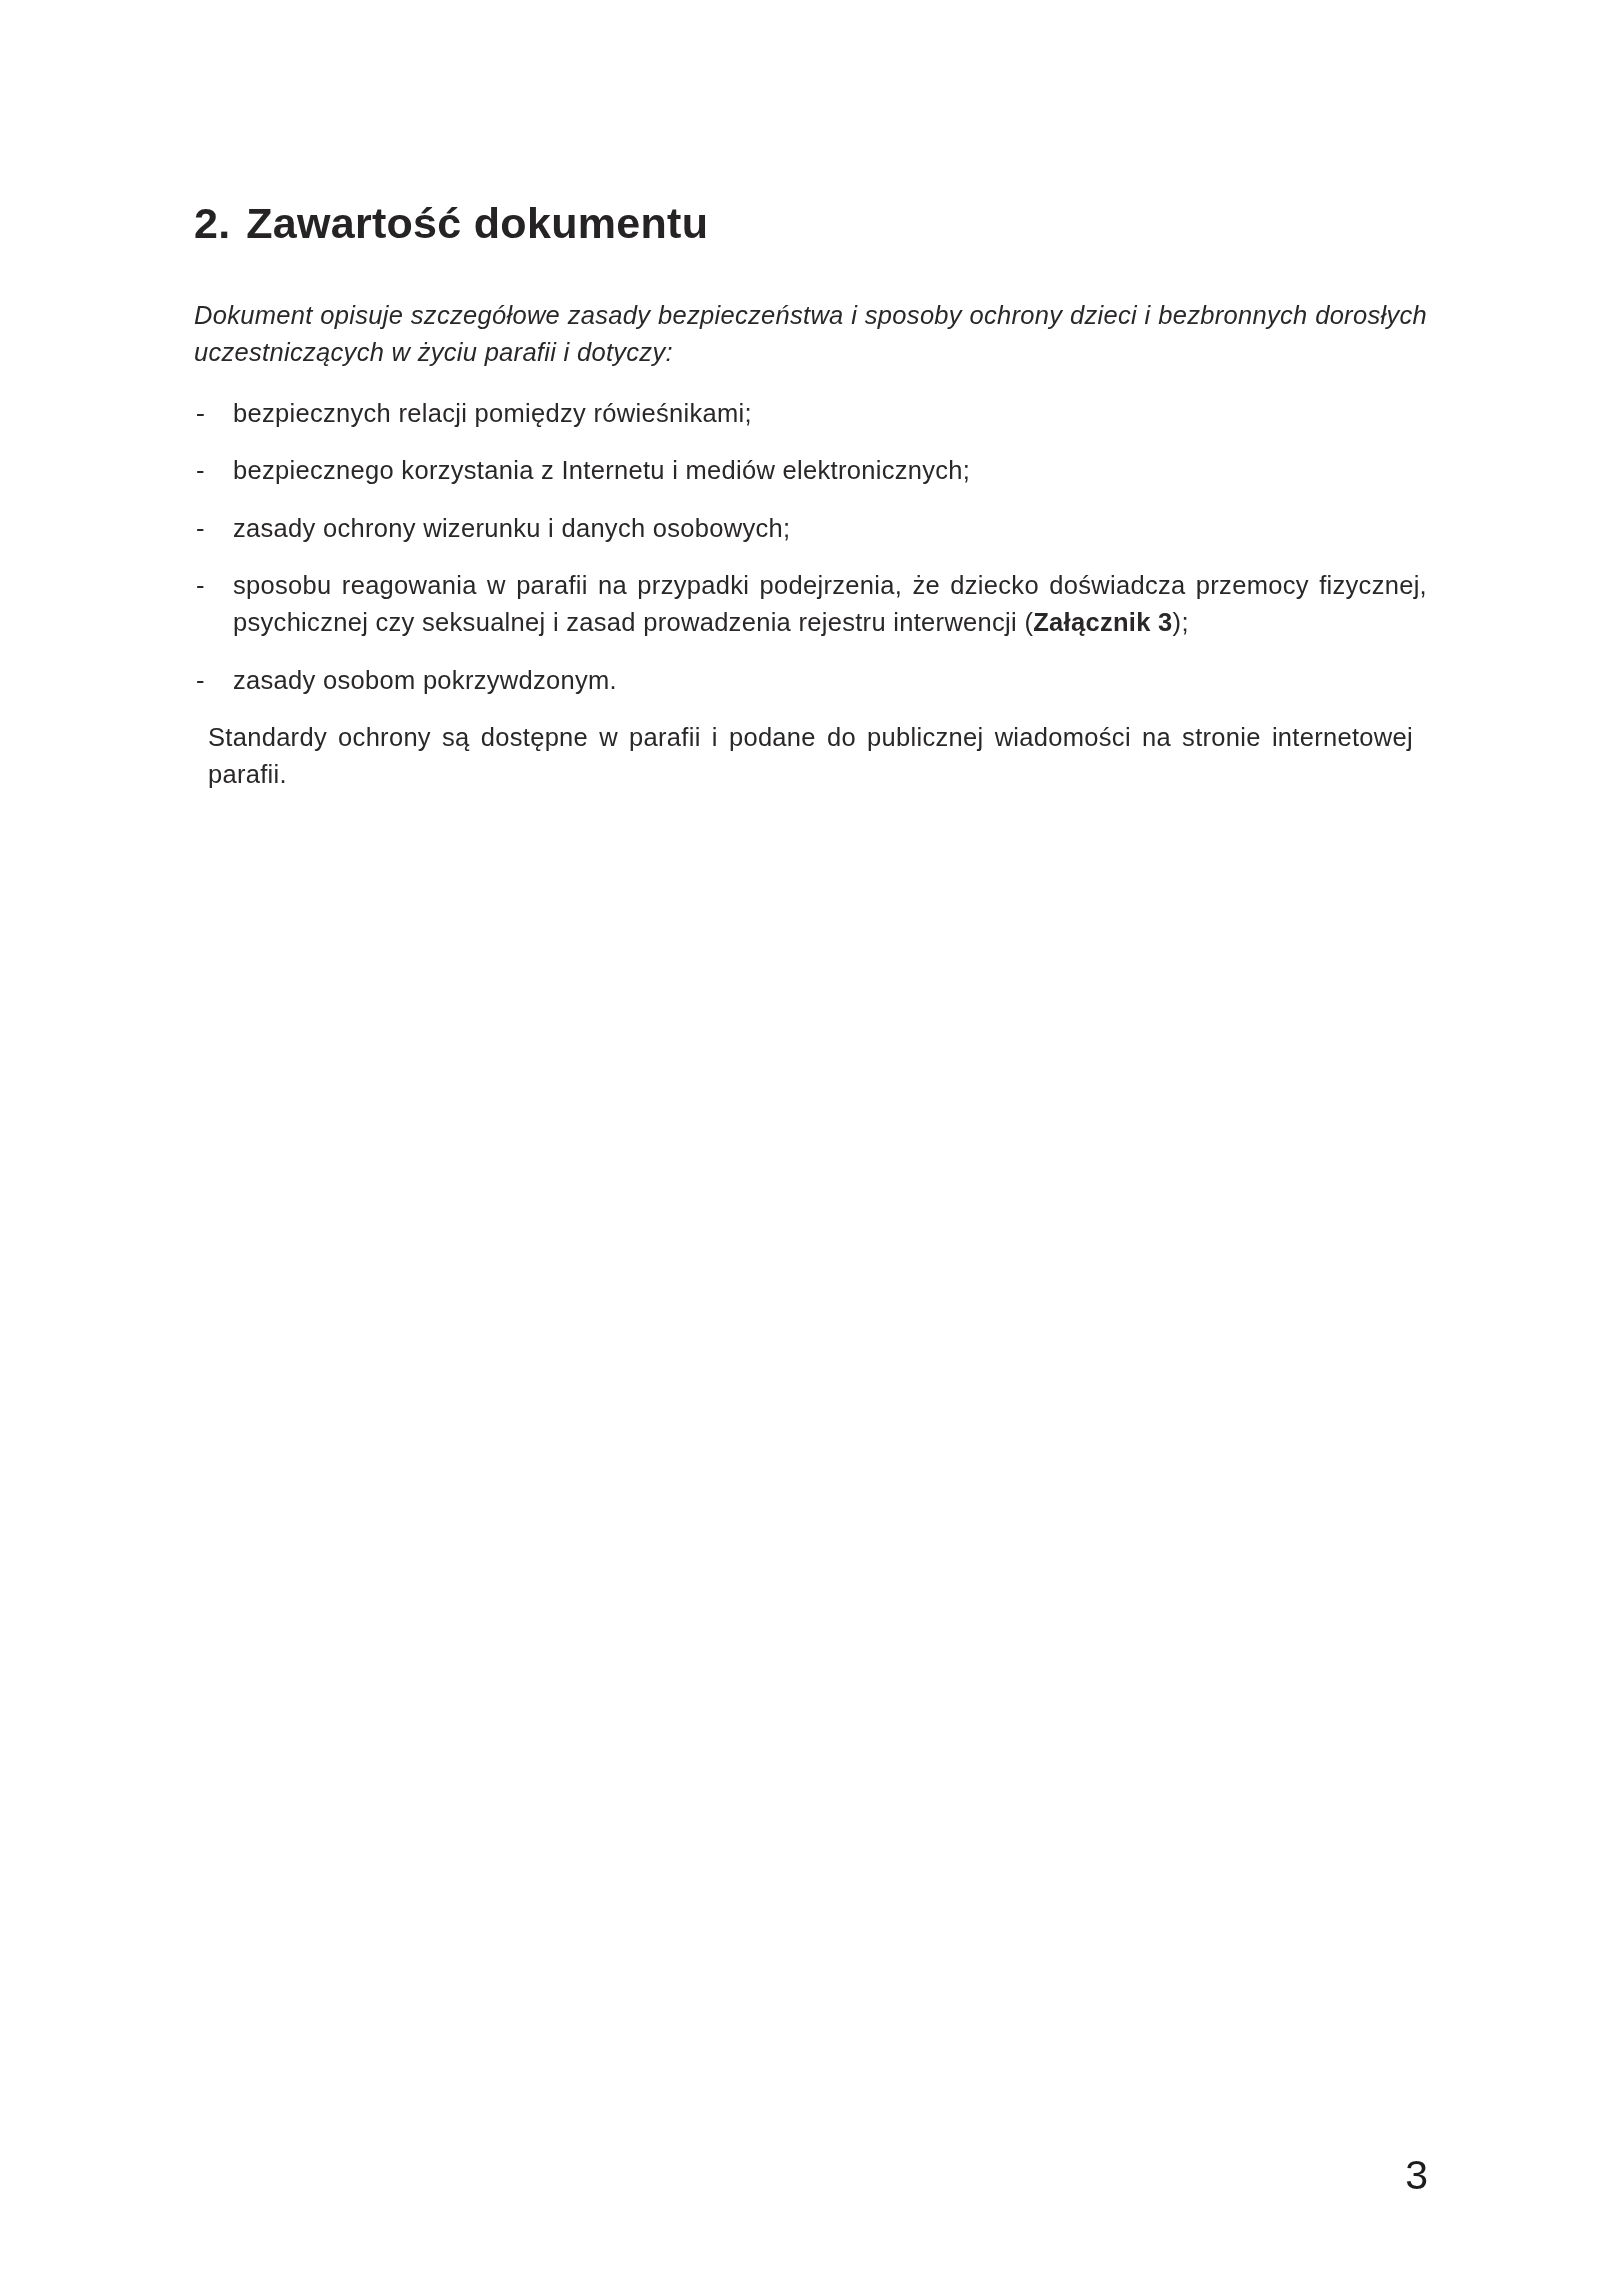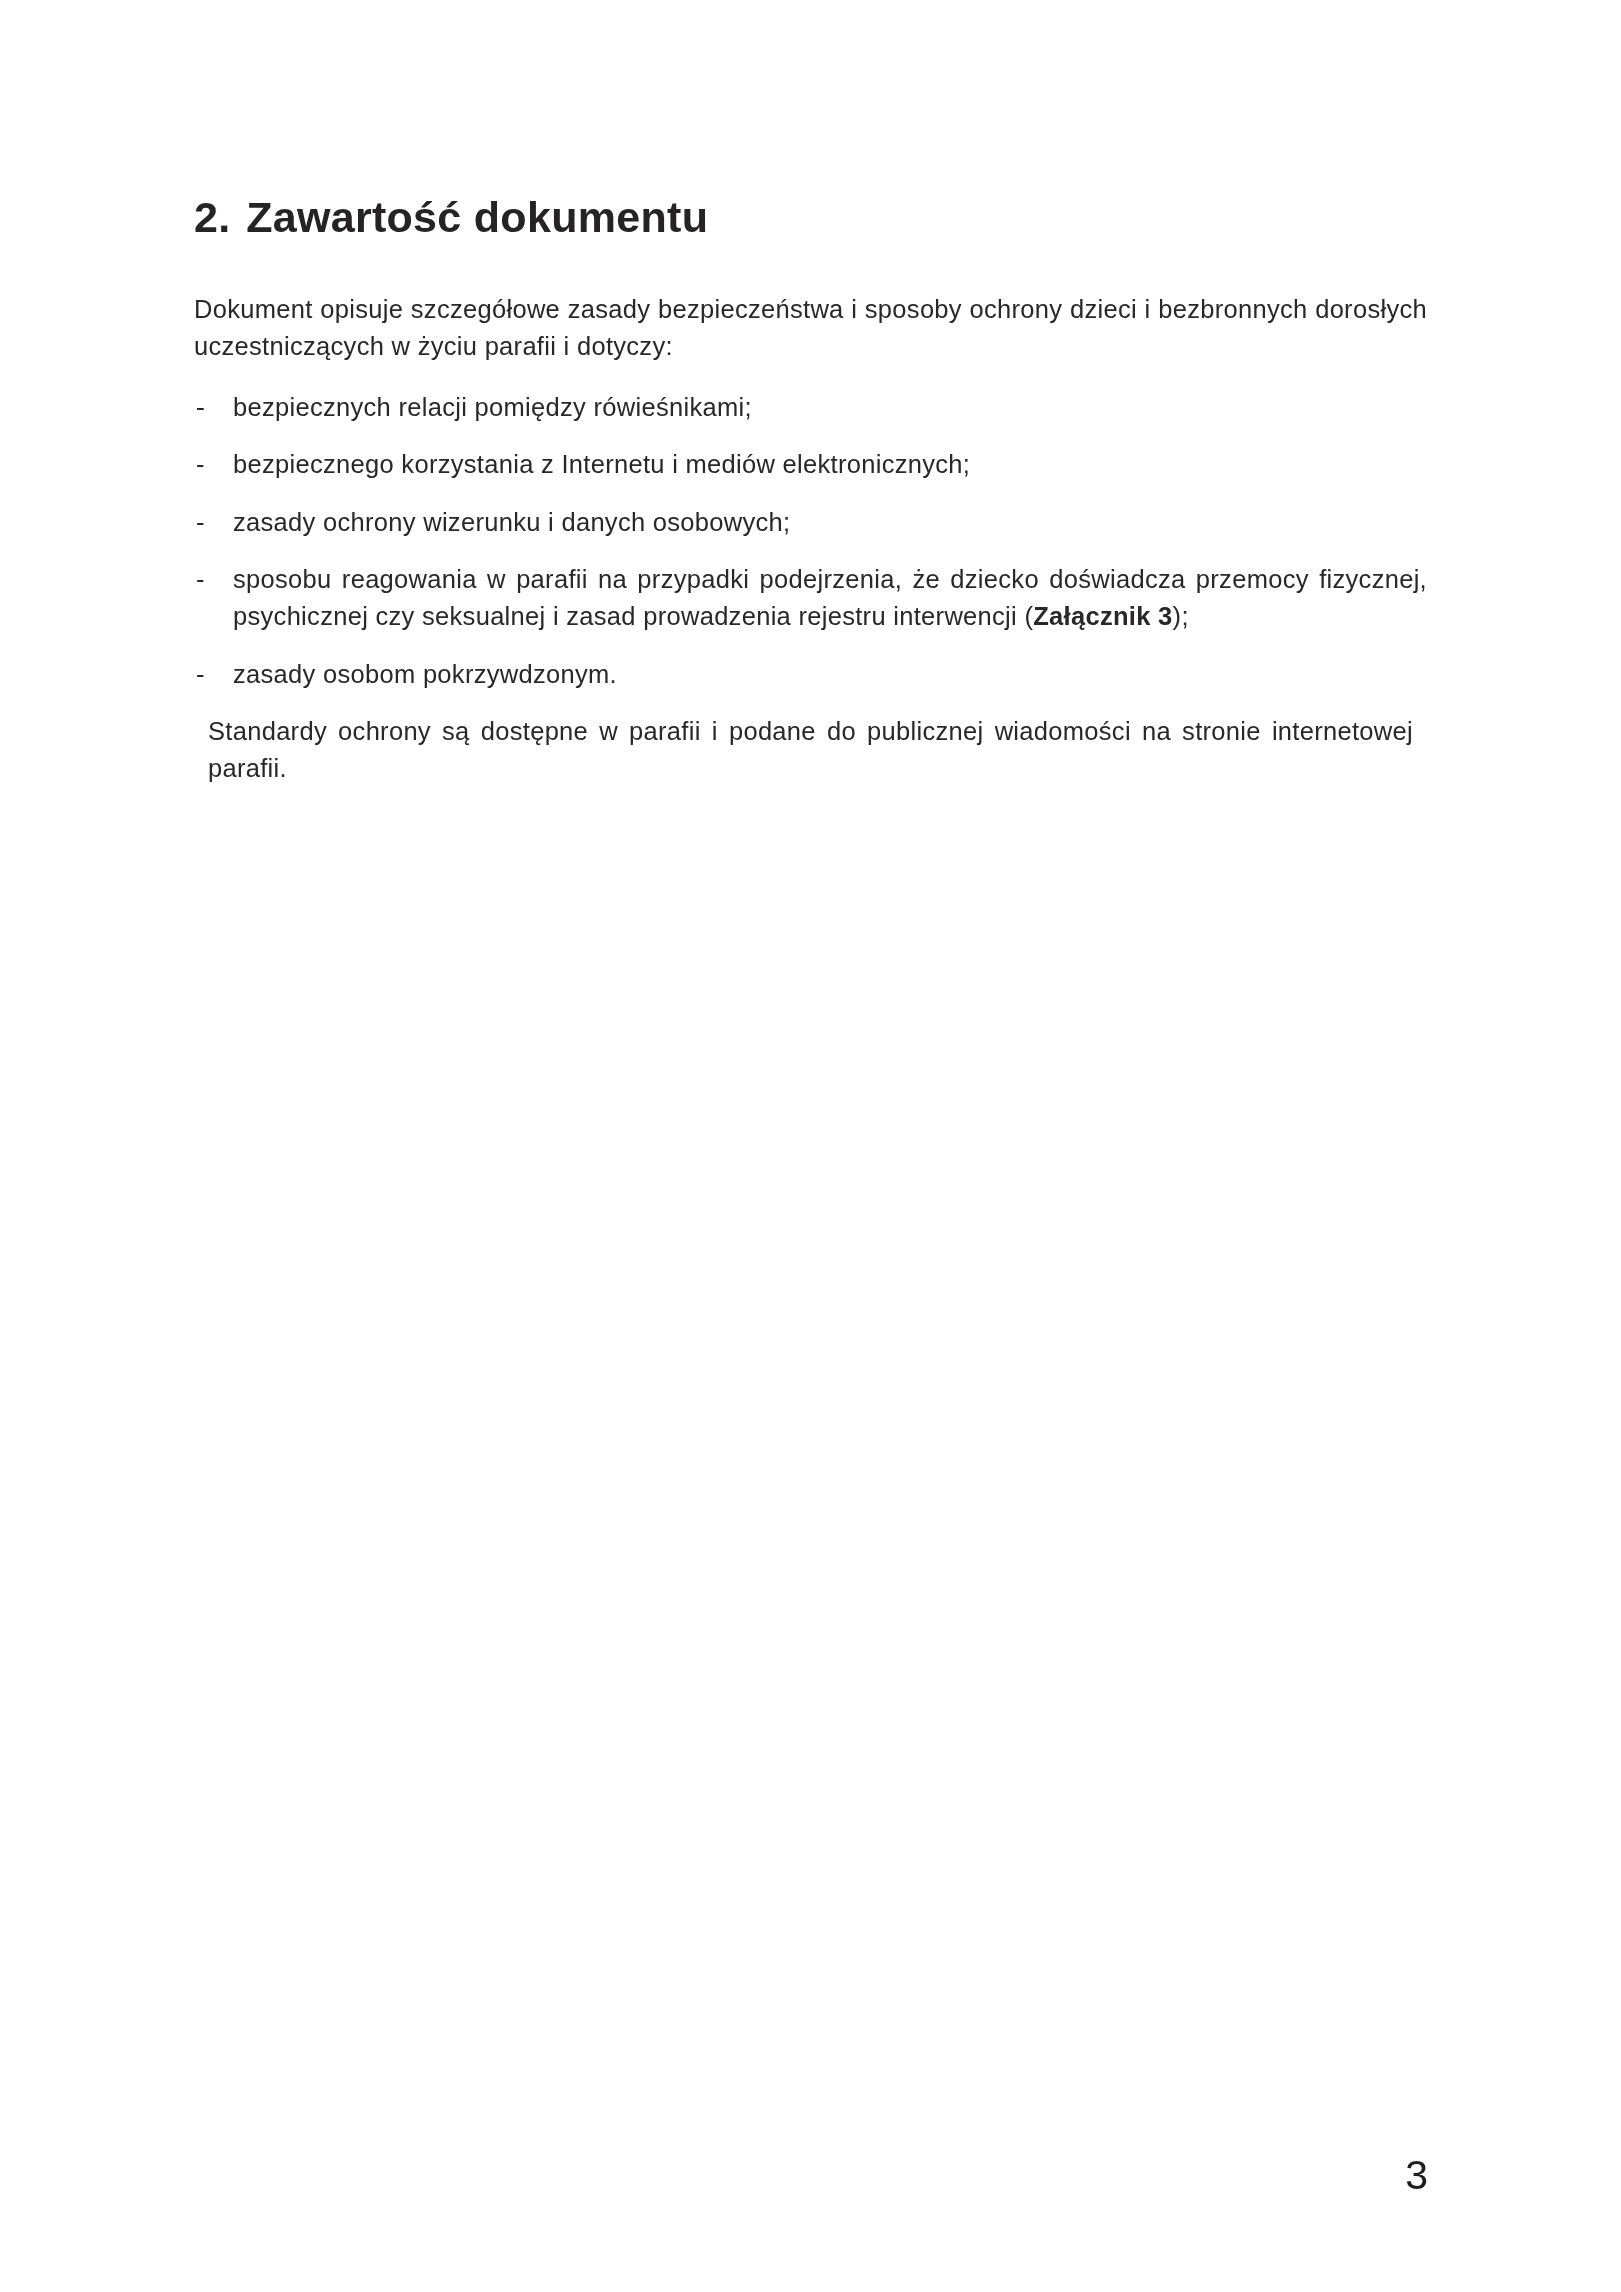--- a/index.html
+++ b/index.html
@@ -12,41 +12,42 @@
     width: 1621px;
     height: 2293px;
     background: #ffffff;
     box-sizing: border-box;
     padding: 193px 194px 0 194px;
     font-family: "Liberation Sans", sans-serif;
     color: #2a2728;
     overflow: hidden;
   }
   h1.heading {
-    margin: 0 0 49px 0;
+    margin: 6px 0 49px 0;
     font-size: 43px;
     line-height: 49px;
     font-weight: 700;
     letter-spacing: 0.3px;
     color: #262324;
     white-space: nowrap;
   }
   .h-num {
     display: inline-block;
     margin-right: 15.7px;
   }
   .para, .item {
     font-size: 25.5px;
     line-height: 37px;
     letter-spacing: 0.3px;
     text-align: justify;
     color: #2a2728;
   }
   .para.intro {
     margin: 0 0 23.5px 0;
+    font-style: italic;
   }
   .list {
     margin: 0;
   }
   .item {
     position: relative;
     padding-left: 39px;
     margin: 0 0 20.6px 0;
   }
   .item .dash {

